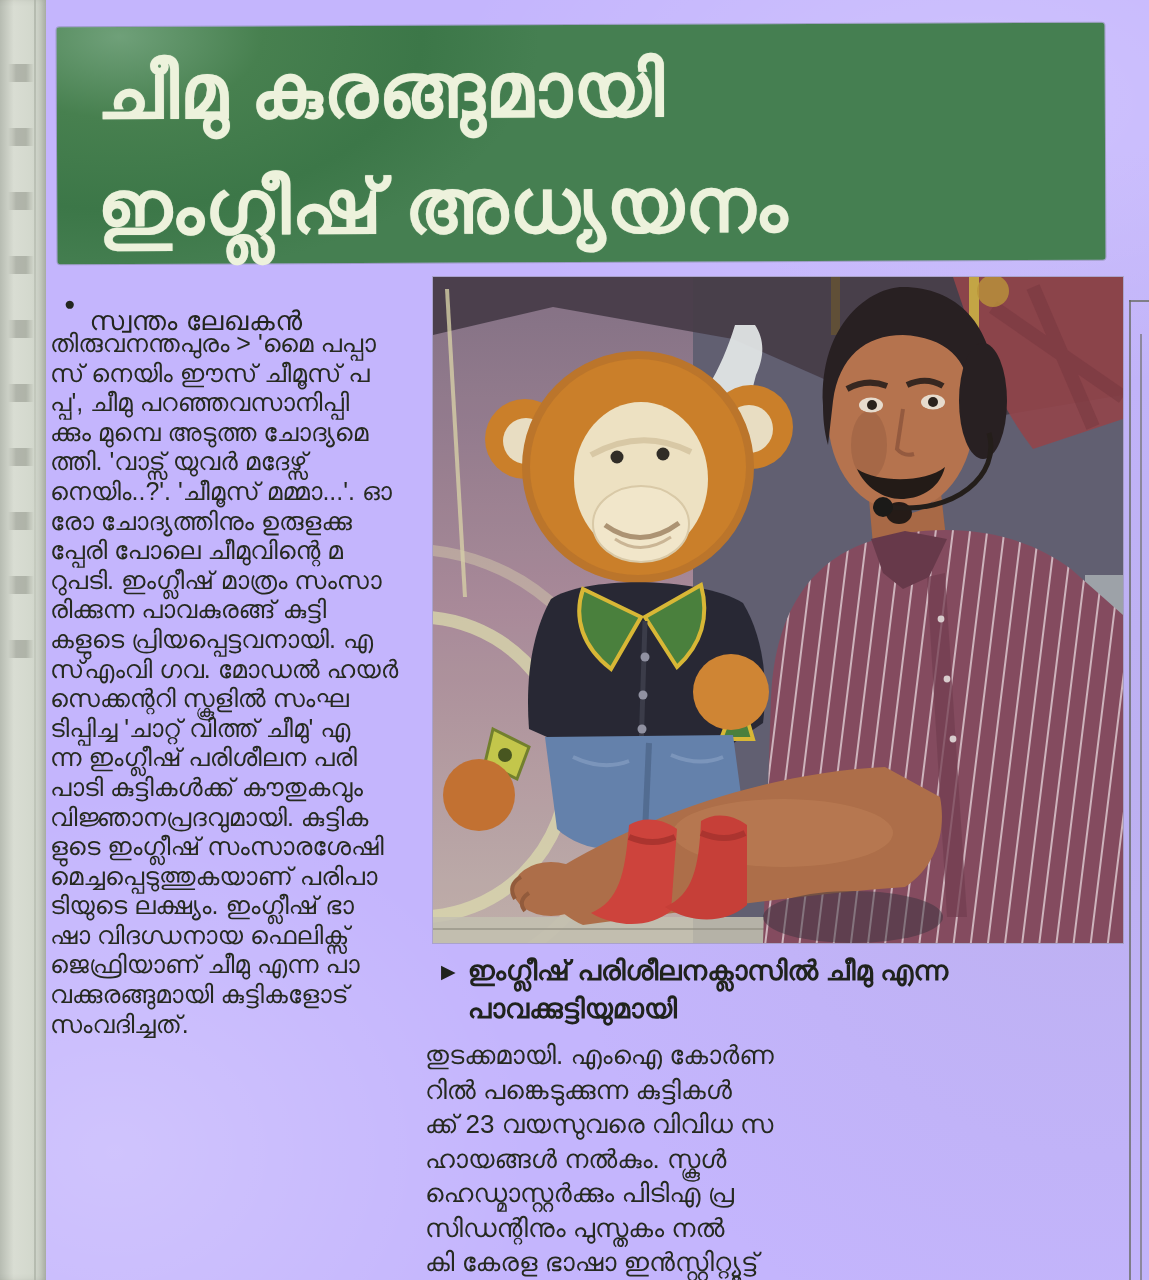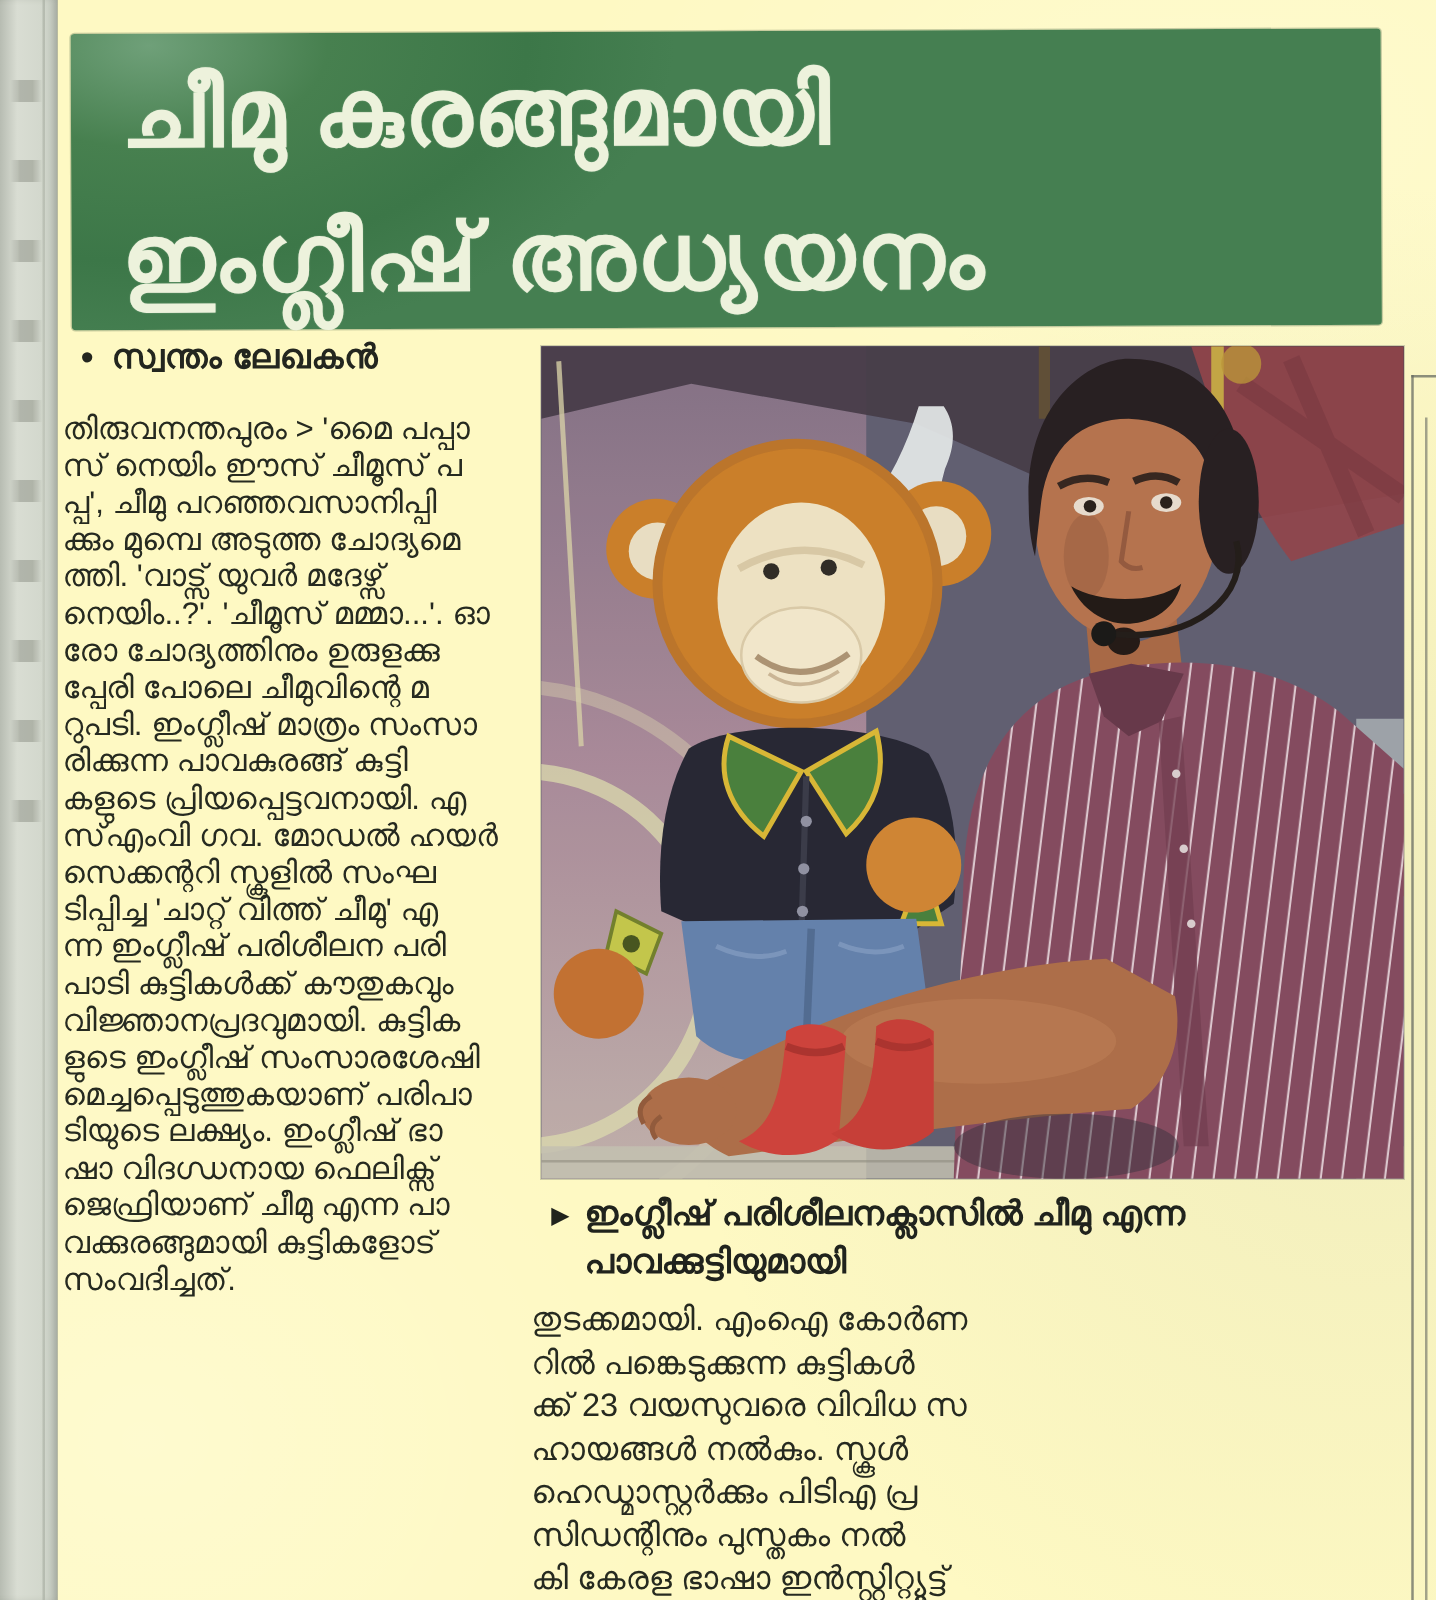--- a/index.html
+++ b/index.html
@@ -1,17 +1,17 @@
 <!DOCTYPE html>
 <html><head>
 <meta charset="utf-8">
 <style>
   html,body{margin:0;padding:0;background:#9aa098;}
   #page{position:relative;width:1149px;height:1280px;overflow:hidden;
-        background:#fef9c3;
+        background:#c4b5fd;
         font-family:"Liberation Sans","DejaVu Sans",sans-serif;color:#24271f;}
   #page::before{content:"";position:absolute;inset:0;pointer-events:none;
         background:
           radial-gradient(900px 500px at 85% 8%, rgba(255,255,255,.18), transparent 60%),
           radial-gradient(700px 600px at 10% 90%, rgba(255,255,255,.20), transparent 60%),
           radial-gradient(800px 900px at 95% 60%, rgba(120,130,125,.10), transparent 70%);}
   
   .torn-strip{position:absolute;left:0;top:0;width:46px;height:1280px;
         background:linear-gradient(90deg,#b7bcb2 0,#d9ddd3 30%,#d3d8cd 70%,#c9cfc5 100%);
         box-shadow:inset -6px 0 8px -4px rgba(90,95,85,.45);}
@@ -24,21 +24,21 @@
   .banner{position:absolute;left:57px;top:25px;width:1048px;height:237px;
         transform:rotate(-0.25deg);
         background:radial-gradient(420px 240px at 6% 4%, #6fa079 0, #47804f 34%, #3c7748 72%, #457f51 100%);
         border-radius:3px;box-shadow:0 0 0 1px rgba(40,70,45,.25);}
   .banner .hl{margin:0;padding:14px 0 0 40px;font-weight:bold;color:#edf2dc;
         font-size:76px;line-height:102px;letter-spacing:1px;white-space:nowrap;
         text-shadow:0 0 1px rgba(230,240,220,.6);}
   
   .byline{position:absolute;left:64px;top:270px;display:flex;align-items:center;gap:14px;}
   .byline .dot{font-size:19px;color:#23261f;line-height:1;}
-  .byline .txt{font-size:27px;font-weight:bold;color:#23261f;letter-spacing:.5px;}
+  .byline .txt{font-size:27px;font-weight:normal;color:#23261f;letter-spacing:.5px;margin-top:36px;}
   
   .lines{white-space:pre-line;font-weight:normal;color:#262a20;}
   .col1a{position:absolute;left:50px;top:329px;width:386px;font-size:25px;line-height:29.6px;}
   .col1b{position:absolute;left:50px;top:1042px;width:386px;font-size:26px;line-height:33.5px;text-indent:32px;}
   .col2 {position:absolute;left:425px;top:1038px;width:366px;font-size:26px;line-height:34.5px;}
   .col3 {position:absolute;left:790px;top:1038px;width:352px;font-size:26px;line-height:34.5px;}
   
   .photo{position:absolute;left:433px;top:277px;width:690px;height:666px;
          box-shadow:0 0 0 1px rgba(120,125,115,.35);background:#57566c;}
   

